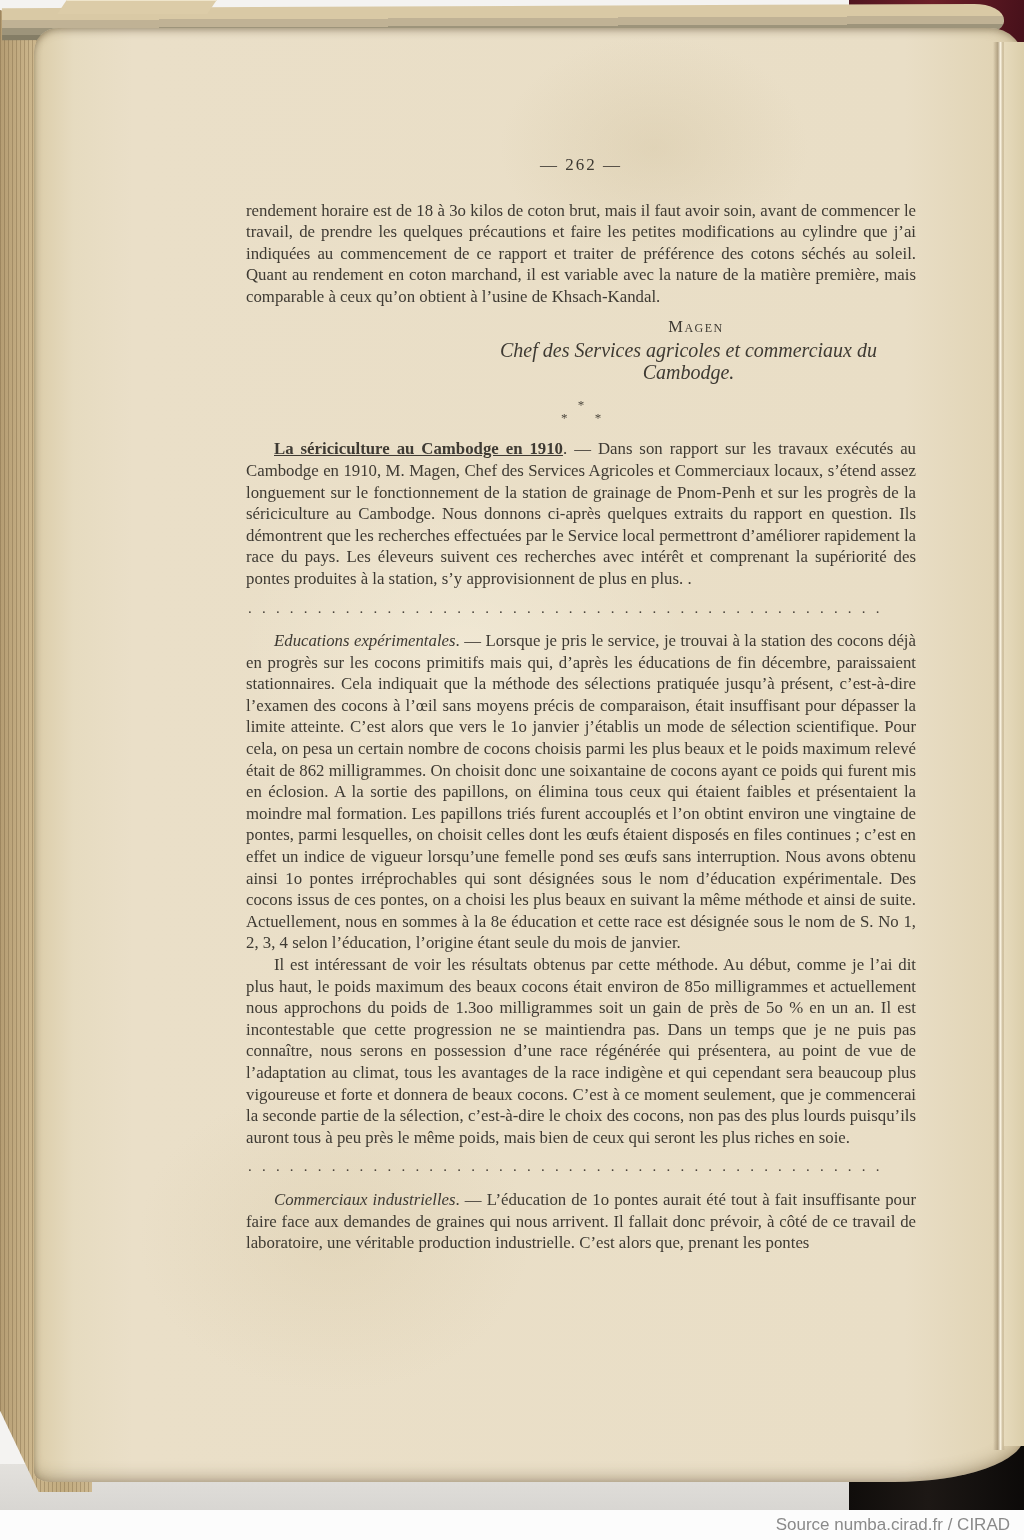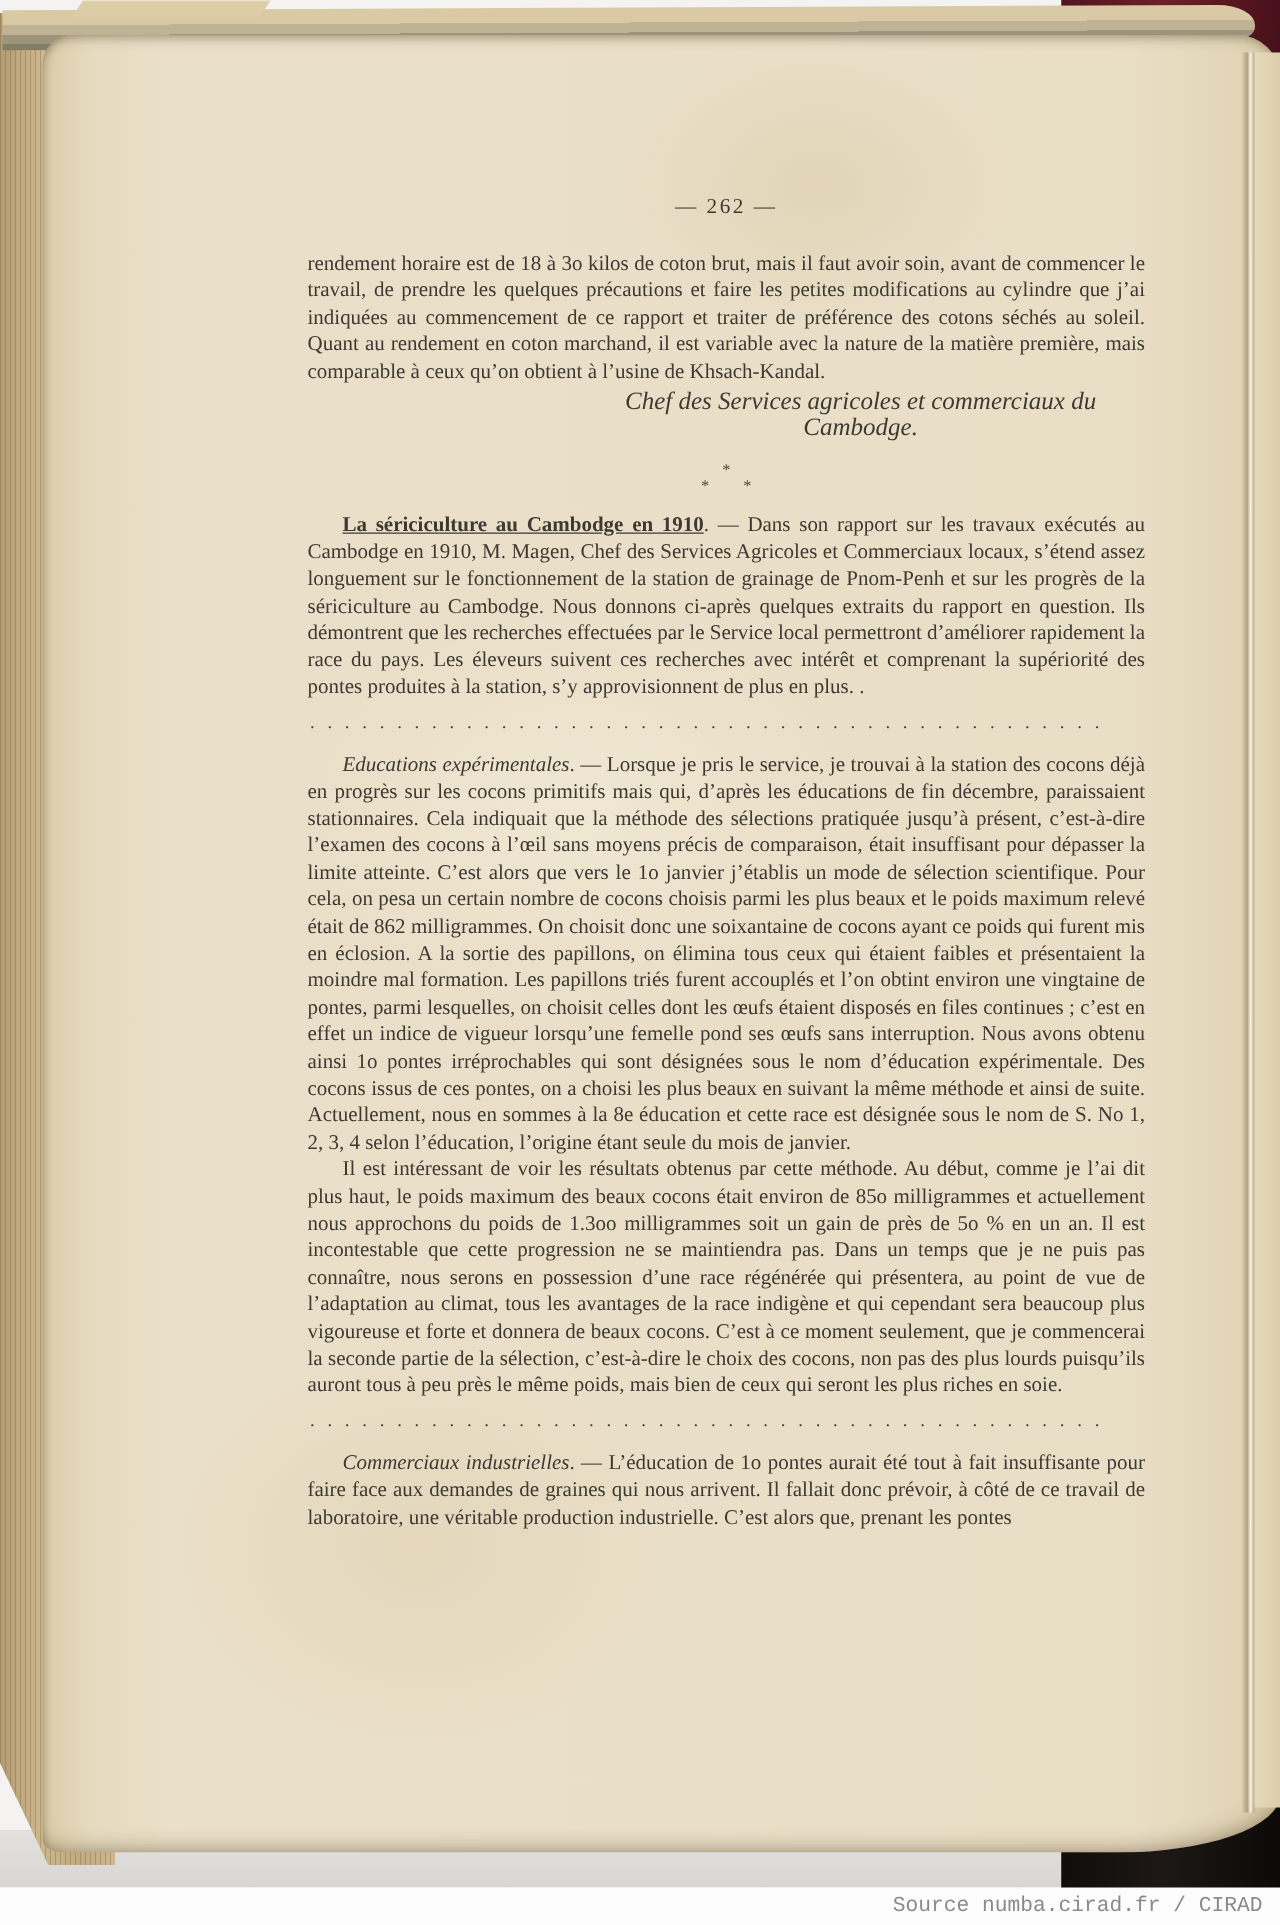--- a/index.html
+++ b/index.html
@@ -97,21 +97,21 @@
     margin:8px 0 11px;overflow:hidden;white-space:nowrap;
     letter-spacing:10.2px;font-size:15px;color:#474139;text-indent:2px;
   }
 
   
   .caption-bar{
     position:absolute;left:0;right:0;bottom:0;height:30px;
     background:#fcfcfc;
     display:flex;align-items:center;justify-content:flex-end;
     padding-right:14px;box-sizing:border-box;
-    font-family:Liberation Mono, monospace;
+    font-family:Liberation Sans, sans-serif;
     font-size:17px;color:#8a8a8a;
   }
 </style>
 </head>
 <body>
 
 <div class="stage">
 
   <div class="cover-maroon"></div>
   <div class="backdrop-bottom"></div>
@@ -121,20 +121,21 @@
   <div class="edge-top"></div>
   <div class="corner-flap"></div>
 
   <div class="page">
     <div class="textblock">
 
       <div class="page-number">— 262 —</div>
 
       <p class="para">rendement horaire est de 18 à 3o kilos de coton brut, mais il faut avoir soin, avant de commencer le travail, de prendre les quelques précautions et faire les petites modifications au cylindre que j’ai indiquées au commencement de ce rapport et traiter de préférence des cotons séchés au soleil. Quant au rendement en coton marchand, il est variable avec la nature de la matière première, mais comparable à ceux qu’on obtient à l’usine de Khsach-Kandal.</p>
 
+      <div class="signature">Magen</div>
 
       <div class="byline">Chef des Services agricoles et commerciaux du Cambodge.</div>
 
       <div class="asterism">
         <span class="ast-top">*</span>
         <span class="ast-bottom">* *</span>
       </div>
 
       <p class="para indent"><span class="lead-bold">La sériciculture au Cambodge en 1910</span><span>. — Dans son rapport sur les travaux exécutés au Cambodge en 1910, M. Magen, Chef des Services Agricoles et Commerciaux locaux, s’étend assez longuement sur le fonctionnement de la station de grainage de Pnom-Penh et sur les progrès de la sériciculture au Cambodge. Nous donnons ci-après quelques extraits du rapport en question. Ils démontrent que les recherches effectuées par le Service local permettront d’améliorer rapidement la race du pays. Les éleveurs suivent ces recherches avec intérêt et comprenant la supériorité des pontes produites à la station, s’y approvisionnent de plus en plus. .</span></p>
 

